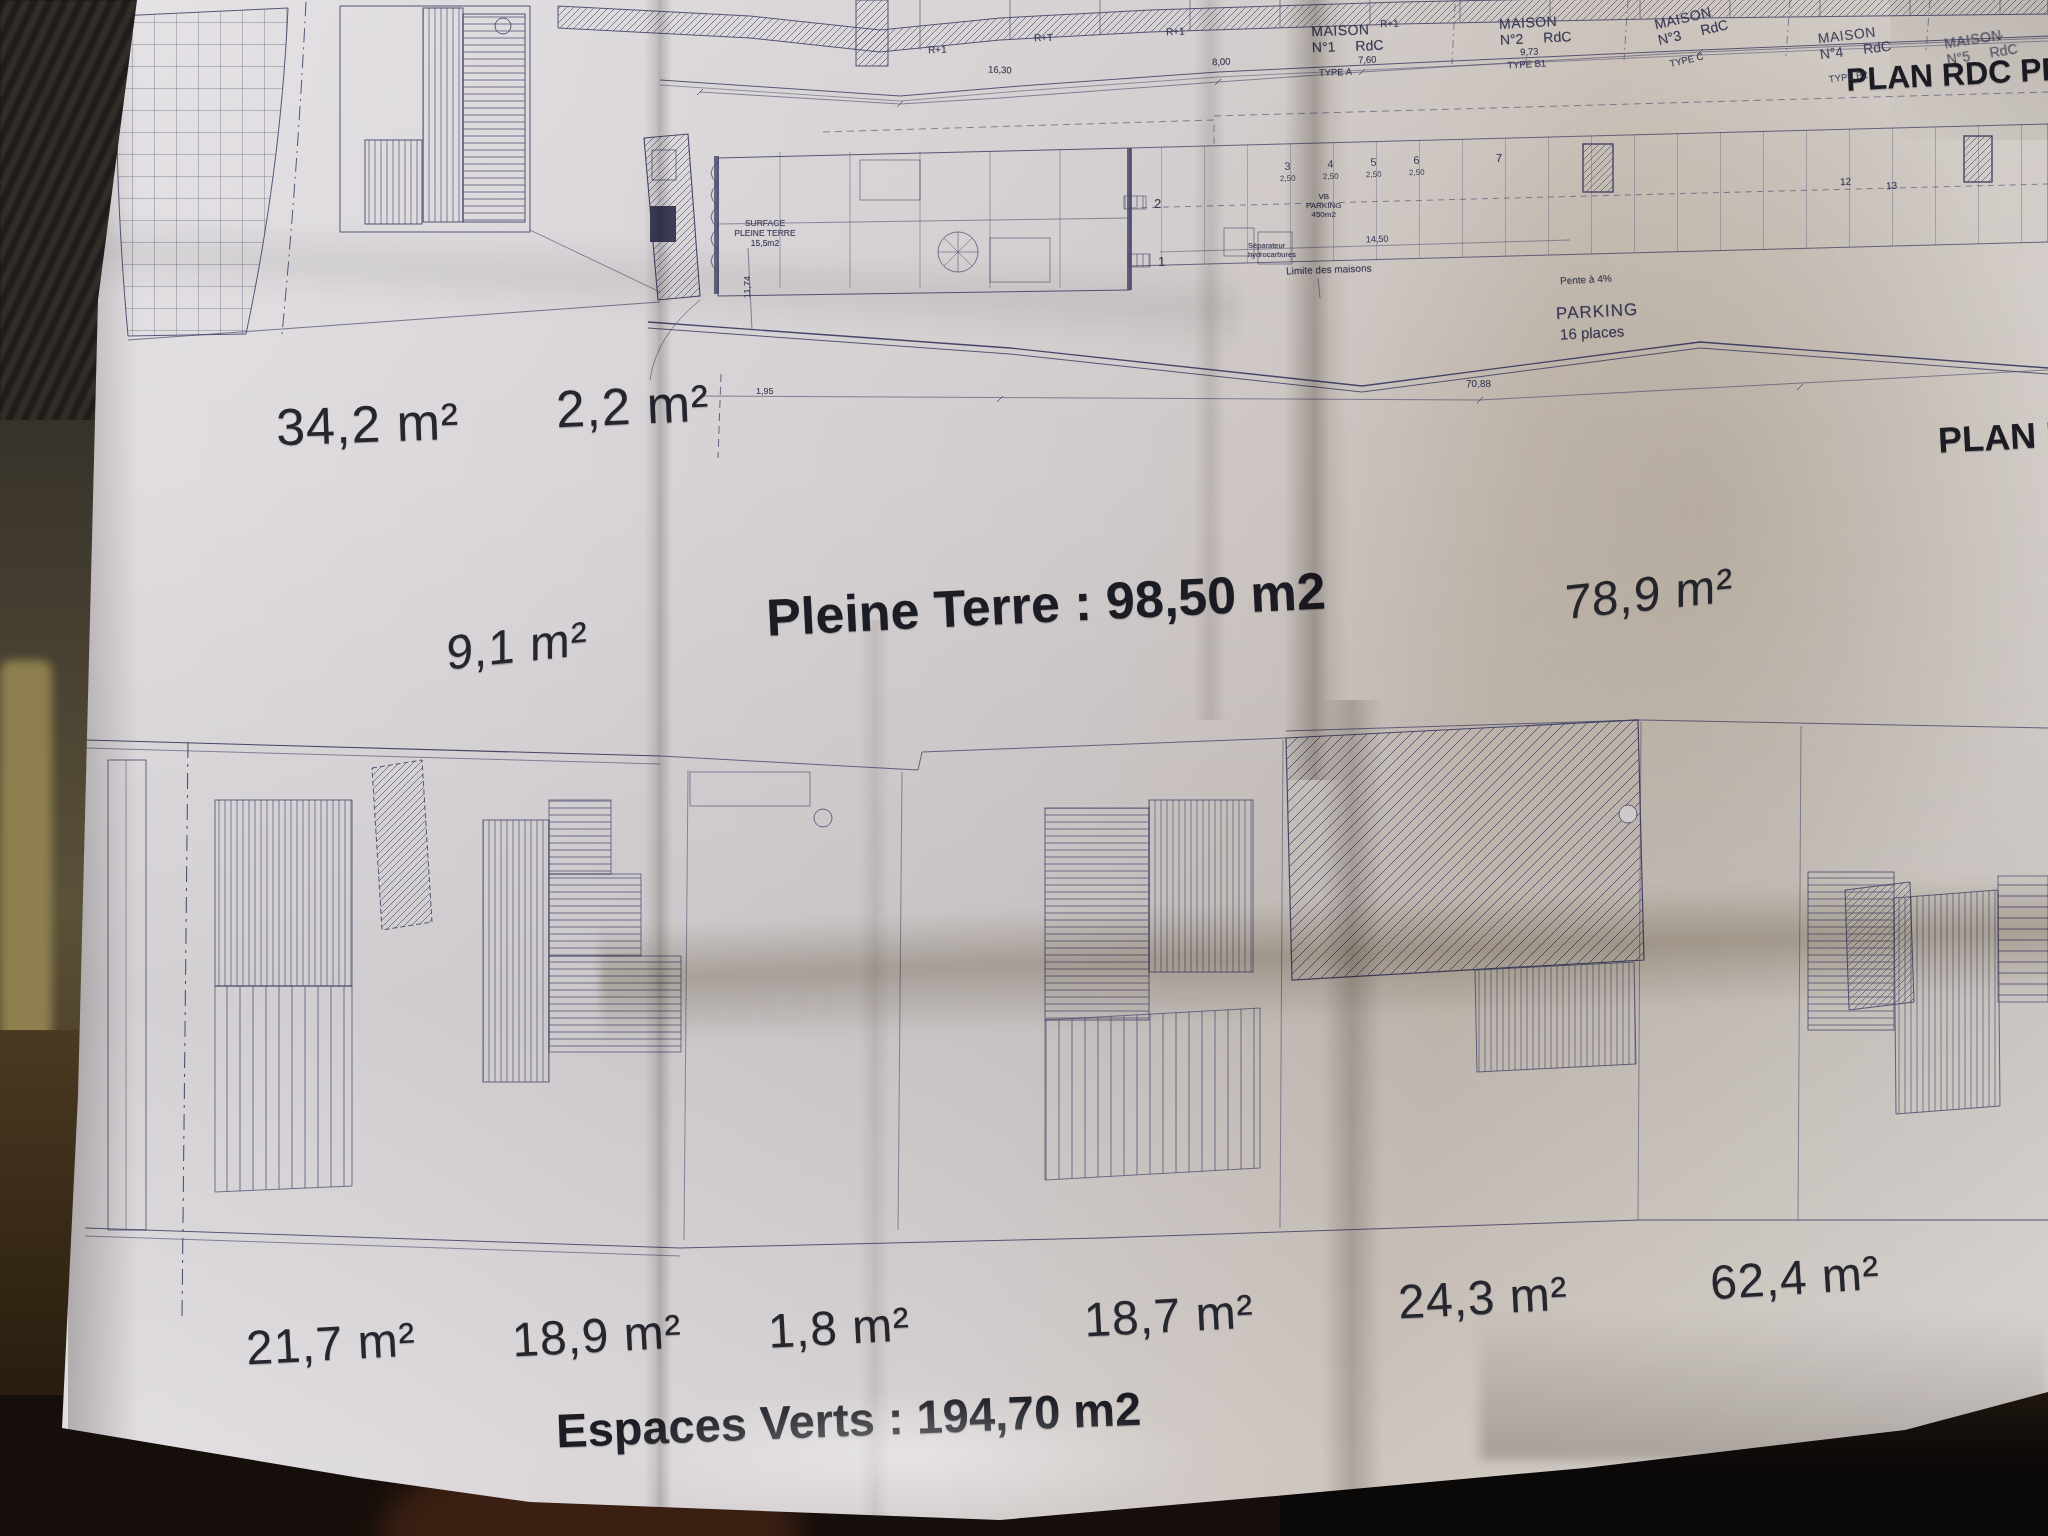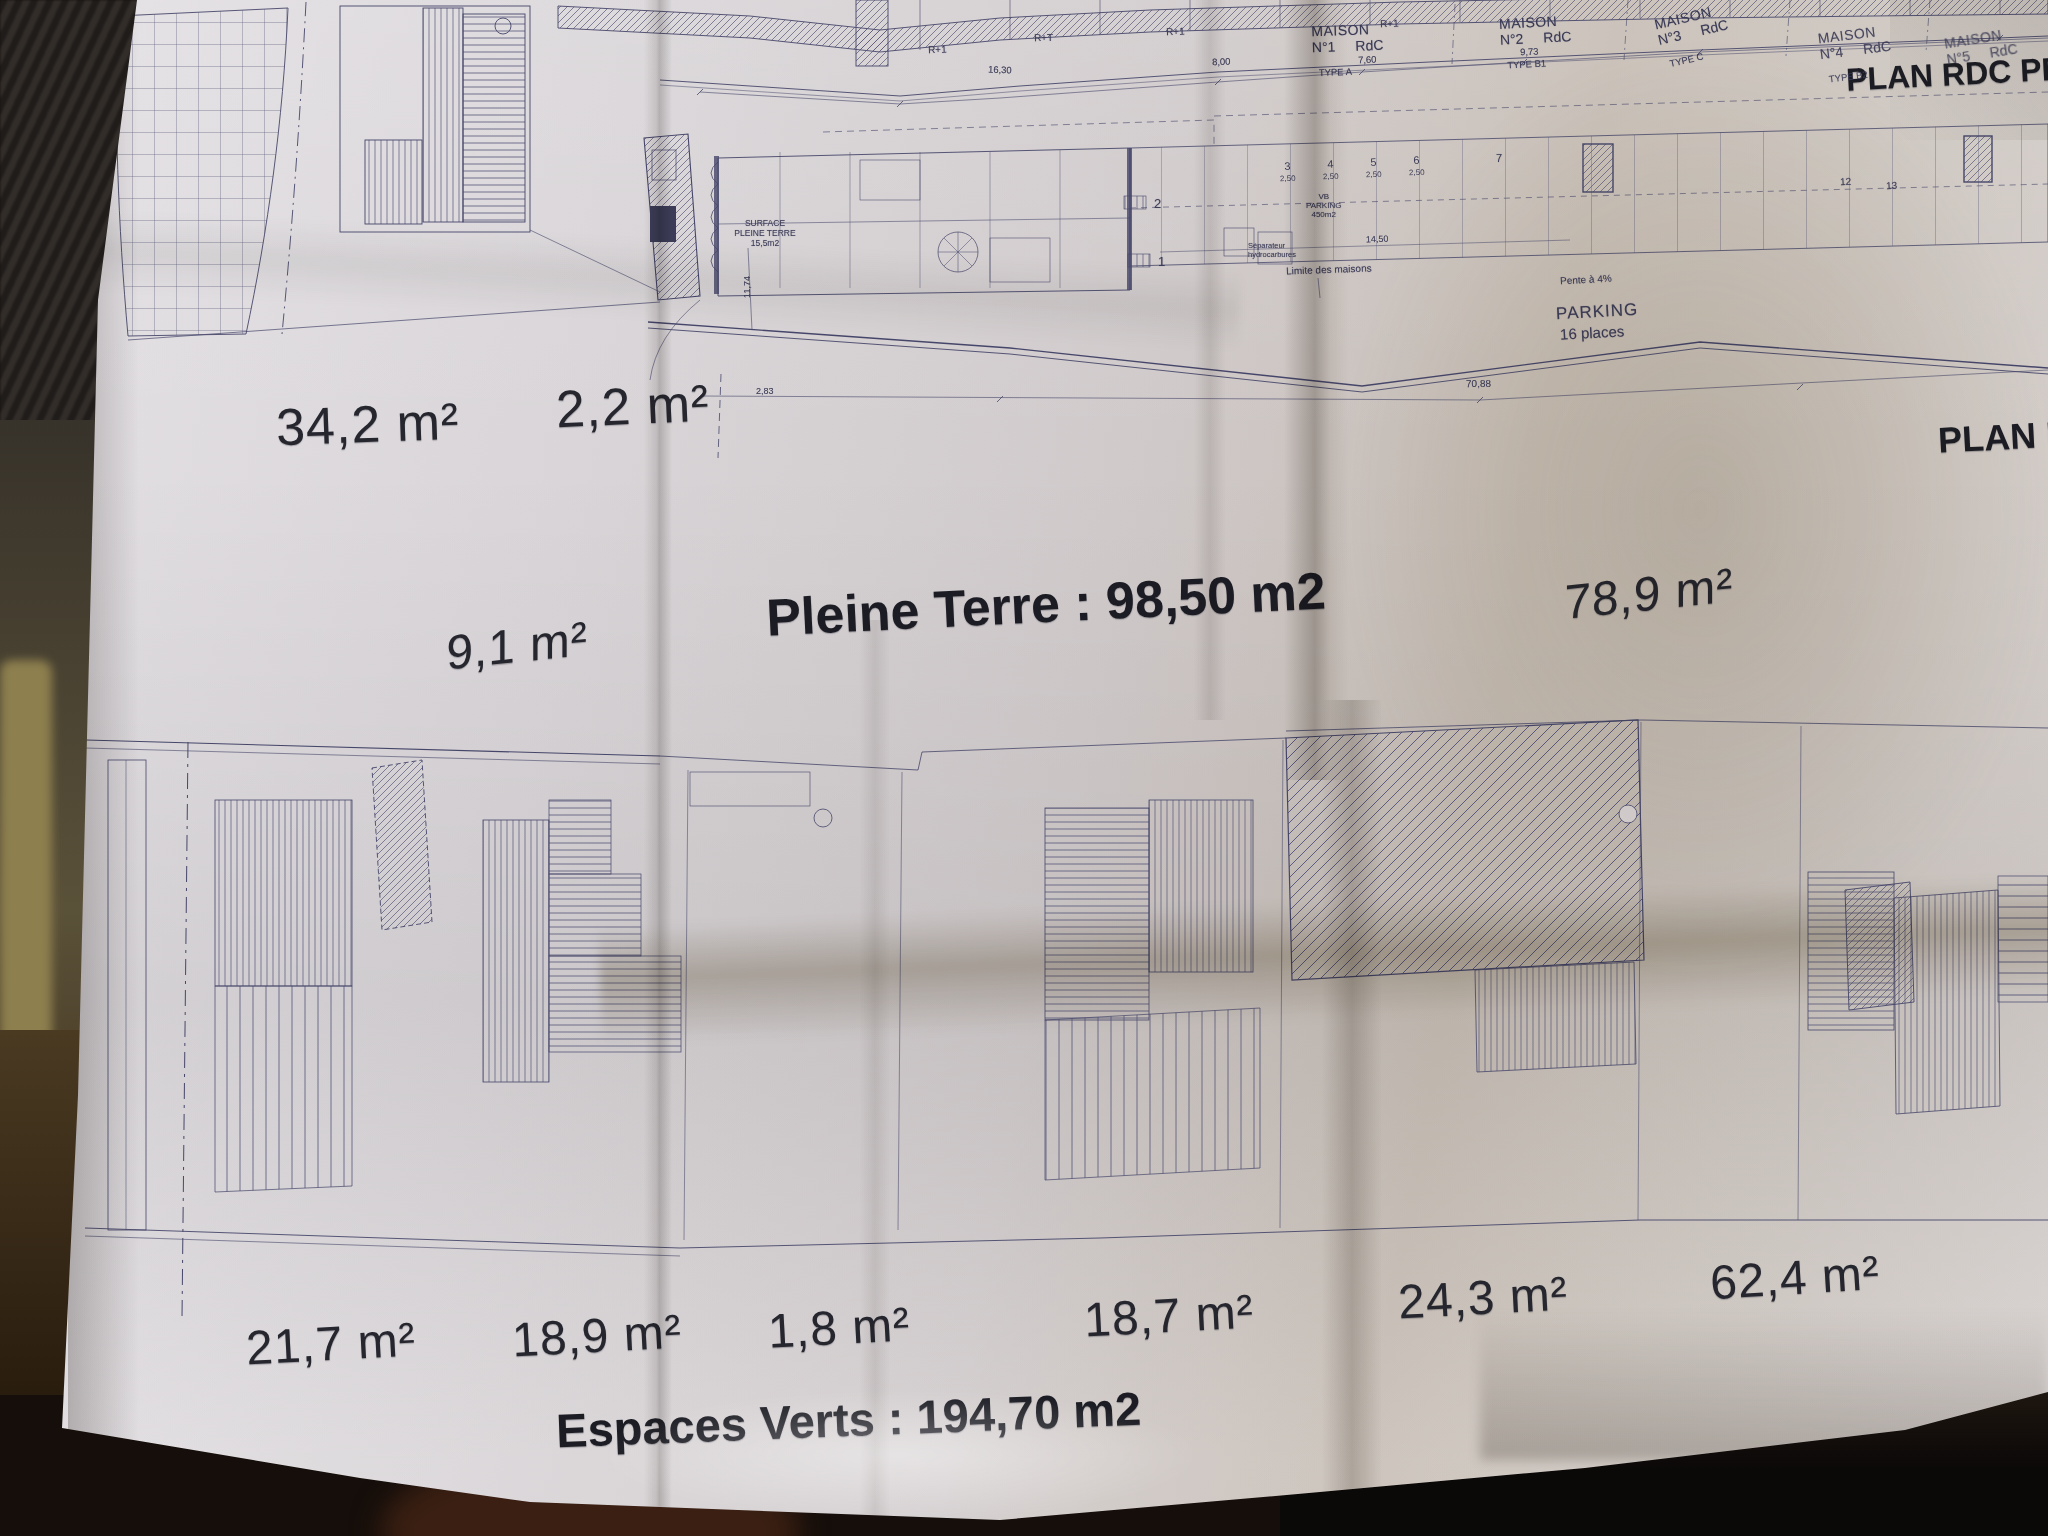--- a/index.html
+++ b/index.html
@@ -277,21 +277,21 @@
 
     <span class="note" style="left:928px;top:44px;font-size:10px;transform:rotate(-2deg)">R+1</span>
     <span class="note" style="left:1034px;top:32px;font-size:10px;transform:rotate(-2deg)">R+T</span>
     <span class="note" style="left:1166px;top:26px;font-size:10px;transform:rotate(-2deg)">R+1</span>
     <span class="note" style="left:1380px;top:18px;font-size:10px;transform:rotate(-2deg)">R+1</span>
 
     <span class="dim" style="left:988px;top:64px;transform:rotate(2deg)">16,30</span>
     <span class="dim" style="left:1212px;top:56px;transform:rotate(-2deg)">8,00</span>
     <span class="dim" style="left:1466px;top:378px;transform:rotate(-1deg);font-size:10px">70,88</span>
     <span class="dim" style="left:1366px;top:234px;transform:rotate(-2deg);font-size:9px">14,50</span>
-    <span class="dim" style="left:756px;top:386px;font-size:9px">2,83</span>
+    <span class="dim" style="left:756px;top:386px;font-size:9px">1,95</span>
     <span class="dim" style="left:736px;top:282px;font-size:9px;transform:rotate(-90deg)">11,74</span>
 
     <div class="stall" style="left:1266px;top:160px;transform:rotate(-2deg)">
       <div class="n">3</div>
       <div class="w">2,50</div>
     </div>
     <div class="stall" style="left:1309px;top:158px;transform:rotate(-2deg)">
       <div class="n">4</div>
       <div class="w">2,50</div>
     </div>

